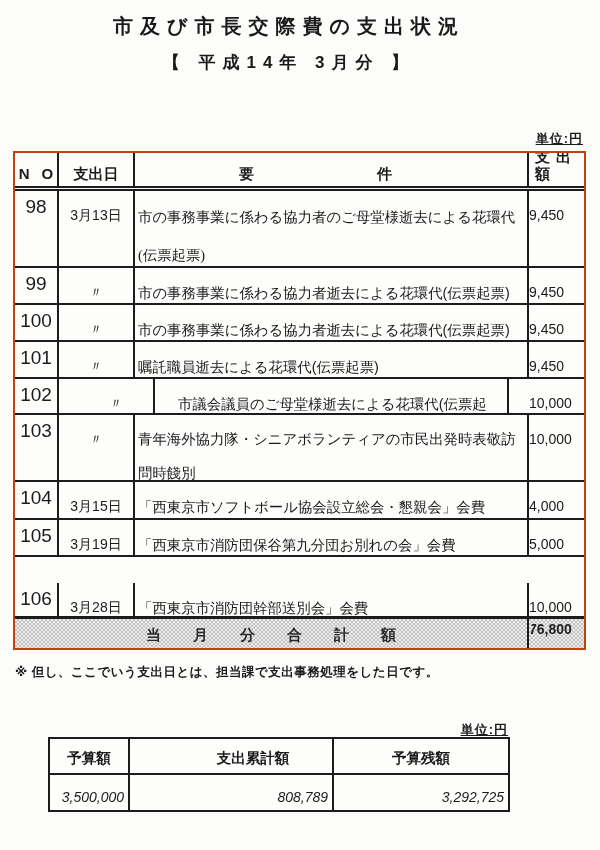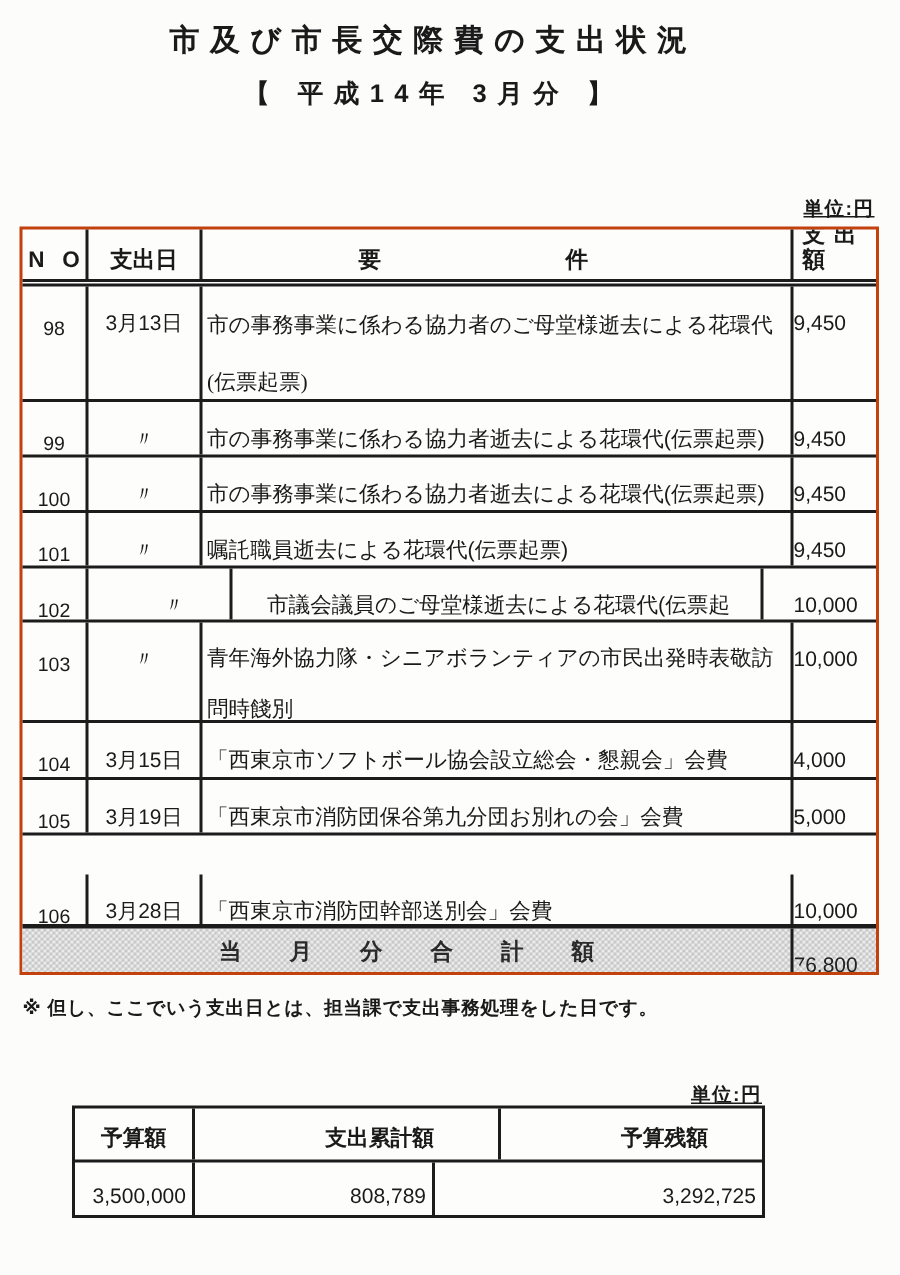--- a/index.html
+++ b/index.html
@@ -33,21 +33,21 @@
     background:#fdfdfc;
   }
   .t-row{ display:flex; border-bottom:2px solid #1c1c1c; box-sizing:border-box; }
   .t-row:last-child{ border-bottom:none; }
   .t-row.hdr{ height:38px; border-bottom:5px double #1c1c1c; }
   .h77{height:77px;} .h37{height:37px;} .h36{height:36px;gap:20px;}
   .h67{height:67px;} .h38{height:38px;} .h35{height:35px;margin-top:26px;} .h30{height:30px;}
 
   .cell{ box-sizing:border-box; overflow:hidden; }
   .c-no  { width:44px;  border-right:2px solid #1c1c1c; text-align:center;
-           font-size:13px; padding-top:18px; line-height:20px;}
+           font-size:19px; padding-top:6px; line-height:20px;}
   .c-date{ width:76px;  border-right:2px solid #1c1c1c; text-align:center;
            font-size:14px; padding-top:14px; line-height:20px;}
   .c-desc{ flex:1; border-right:2px solid #1c1c1c; font-size:14.4px;
            padding:15px 2px 0 3px; line-height:20px; letter-spacing:0;}
   .c-amt { width:55px; font-size:14px;
            padding:14px 5px 0 0; line-height:20px;}
   .ml38 .c-desc{ padding-top:7px; line-height:38px;font-family:Liberation Serif, serif; }
   .ml34 .c-desc{ padding-top:7px; line-height:34px; }
 
   
@@ -64,43 +64,43 @@
       linear-gradient(45deg,#c3c3c3 25%,transparent 25%,transparent 75%,#c3c3c3 75%,#c3c3c3),
       linear-gradient(45deg,#c3c3c3 25%,transparent 25%,transparent 75%,#c3c3c3 75%,#c3c3c3);
     background-size:4px 4px; background-position:0 0,2px 2px;
     border-top:1px solid #1c1c1c;
   }
   .total .c-label{
     flex:1; border-right:2px solid #1c1c1c; text-align:center;
     font-size:15px; font-weight:600; color:#2a2a2a;
     letter-spacing:32px; padding:6px 0 0 32px; line-height:20px; white-space:nowrap;
   }
-  .total .c-amt{ padding-top:14px; font-weight:400; color:#222;border-radius:14px; }
+  .total .c-amt{ padding-top:0; font-weight:700; color:#222;border-radius:14px; }
 
   
   .footnote{
     position:absolute; left:15px; top:664px;
     font-size:12.5px; font-weight:600; letter-spacing:0.5px; white-space:nowrap;
   }
 
   
   .budget-table{
     position:absolute; left:48px; top:737px; width:462px;
     border:2px solid #1c1c1c; box-sizing:border-box; background:#fdfdfc;
   }
   .b-row{ display:flex; box-sizing:border-box; }
-  .b-row.hdr2{ height:36px; border-bottom:2px solid #1c1c1c;gap:44px; }
+  .b-row.hdr2{ height:36px; border-bottom:2px solid #1c1c1c; }
   .b-row.vals{ height:35px; }
   .b-c1{ width:80px;  border-right:2px solid #1c1c1c; box-sizing:border-box;}
-  .b-c2{ width:160px; border-right:2px solid #1c1c1c; box-sizing:border-box;}
+  .b-c2{ width:160px; border-right:2px solid #1c1c1c; box-sizing:border-box;margin-left:44px;}
   .b-c3{ flex:1; box-sizing:border-box;}
   .hdr2 .bcell{ display:flex; align-items:flex-end; justify-content:center;
                 padding-bottom:5px; font-size:14.5px; font-weight:600; }
   .vals .bcell{ display:flex; align-items:flex-end; justify-content:flex-end;
-                padding:0 4px 5px 0; font-size:14px; }
+                padding:0 4px 5px 0; font-size:14px;font-style:italic; }
 </style>
 </head>
 <body>
 
 <div class="page">
 
   <div class="doc-title">市及び市長交際費の支出状況</div>
   <div class="doc-subtitle">【 平成14年 3月分 】</div>
 
   <div class="unit-label unit-main">単位:円</div>

